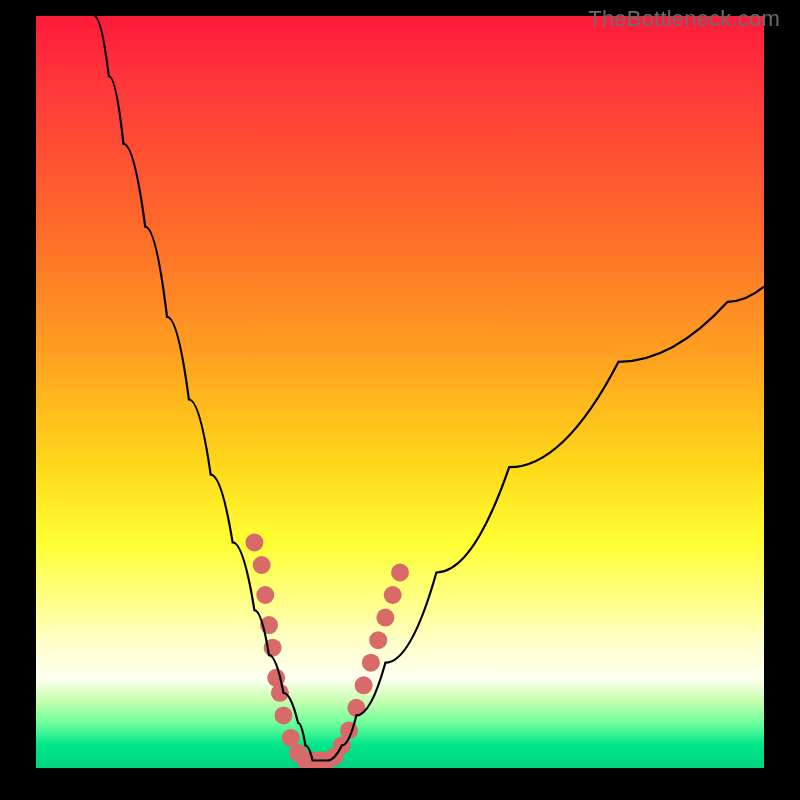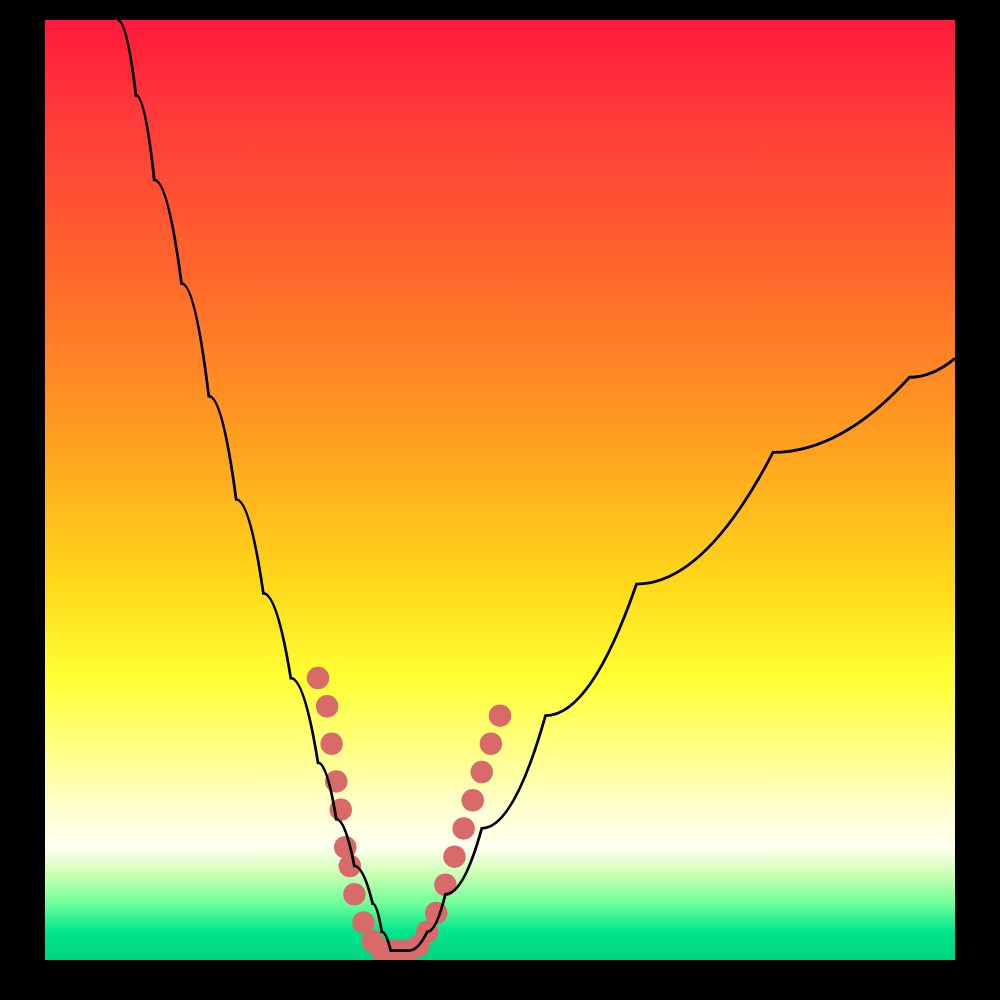--- a/index.html
+++ b/index.html
@@ -89,13 +89,14 @@
           <circle cx="327.6" cy="669.3" r="9" fill="#d96a6a"></circle>
           <circle cx="334.9" cy="646.7" r="9" fill="#d96a6a"></circle>
           <circle cx="342.2" cy="624.2" r="9" fill="#d96a6a"></circle>
           <circle cx="349.4" cy="601.6" r="9" fill="#d96a6a"></circle>
           <circle cx="356.7" cy="579.0" r="9" fill="#d96a6a"></circle>
           <circle cx="364.0" cy="556.5" r="9" fill="#d96a6a"></circle>
         </g>
       <path id="main-curve" fill="none" stroke="#000" stroke-width="2.2" d="M 58.2 0.0 Q 65.5 0.0 72.8 60.2 Q 80.1 60.2 87.4 127.8 Q 98.3 127.8 109.2 210.6 Q 120.1 210.6 131.0 300.8 Q 142.0 300.8 152.9 383.5 Q 163.8 383.5 174.7 458.7 Q 185.6 458.7 196.6 526.4 Q 207.5 526.4 218.4 594.1 Q 225.7 594.1 233.0 639.2 Q 240.2 639.2 247.5 676.8 Q 254.8 676.8 262.1 706.9 Q 265.7 706.9 269.4 729.4 Q 273.0 729.4 276.6 744.5 Q 283.9 744.5 291.2 744.5 Q 298.5 744.5 305.8 729.4 Q 313.0 729.4 320.3 699.4 Q 334.9 699.4 349.4 646.7 Q 374.9 646.7 400.4 556.5 Q 436.8 556.5 473.2 451.2 Q 527.8 451.2 582.4 345.9 Q 637.0 345.9 691.6 285.8 Q 709.8 285.8 728.0 270.7"></path>
     </svg>
   </div>
+  <div class="watermark">TheBottleneck.com</div>
 </div>
 
 </body></html>

